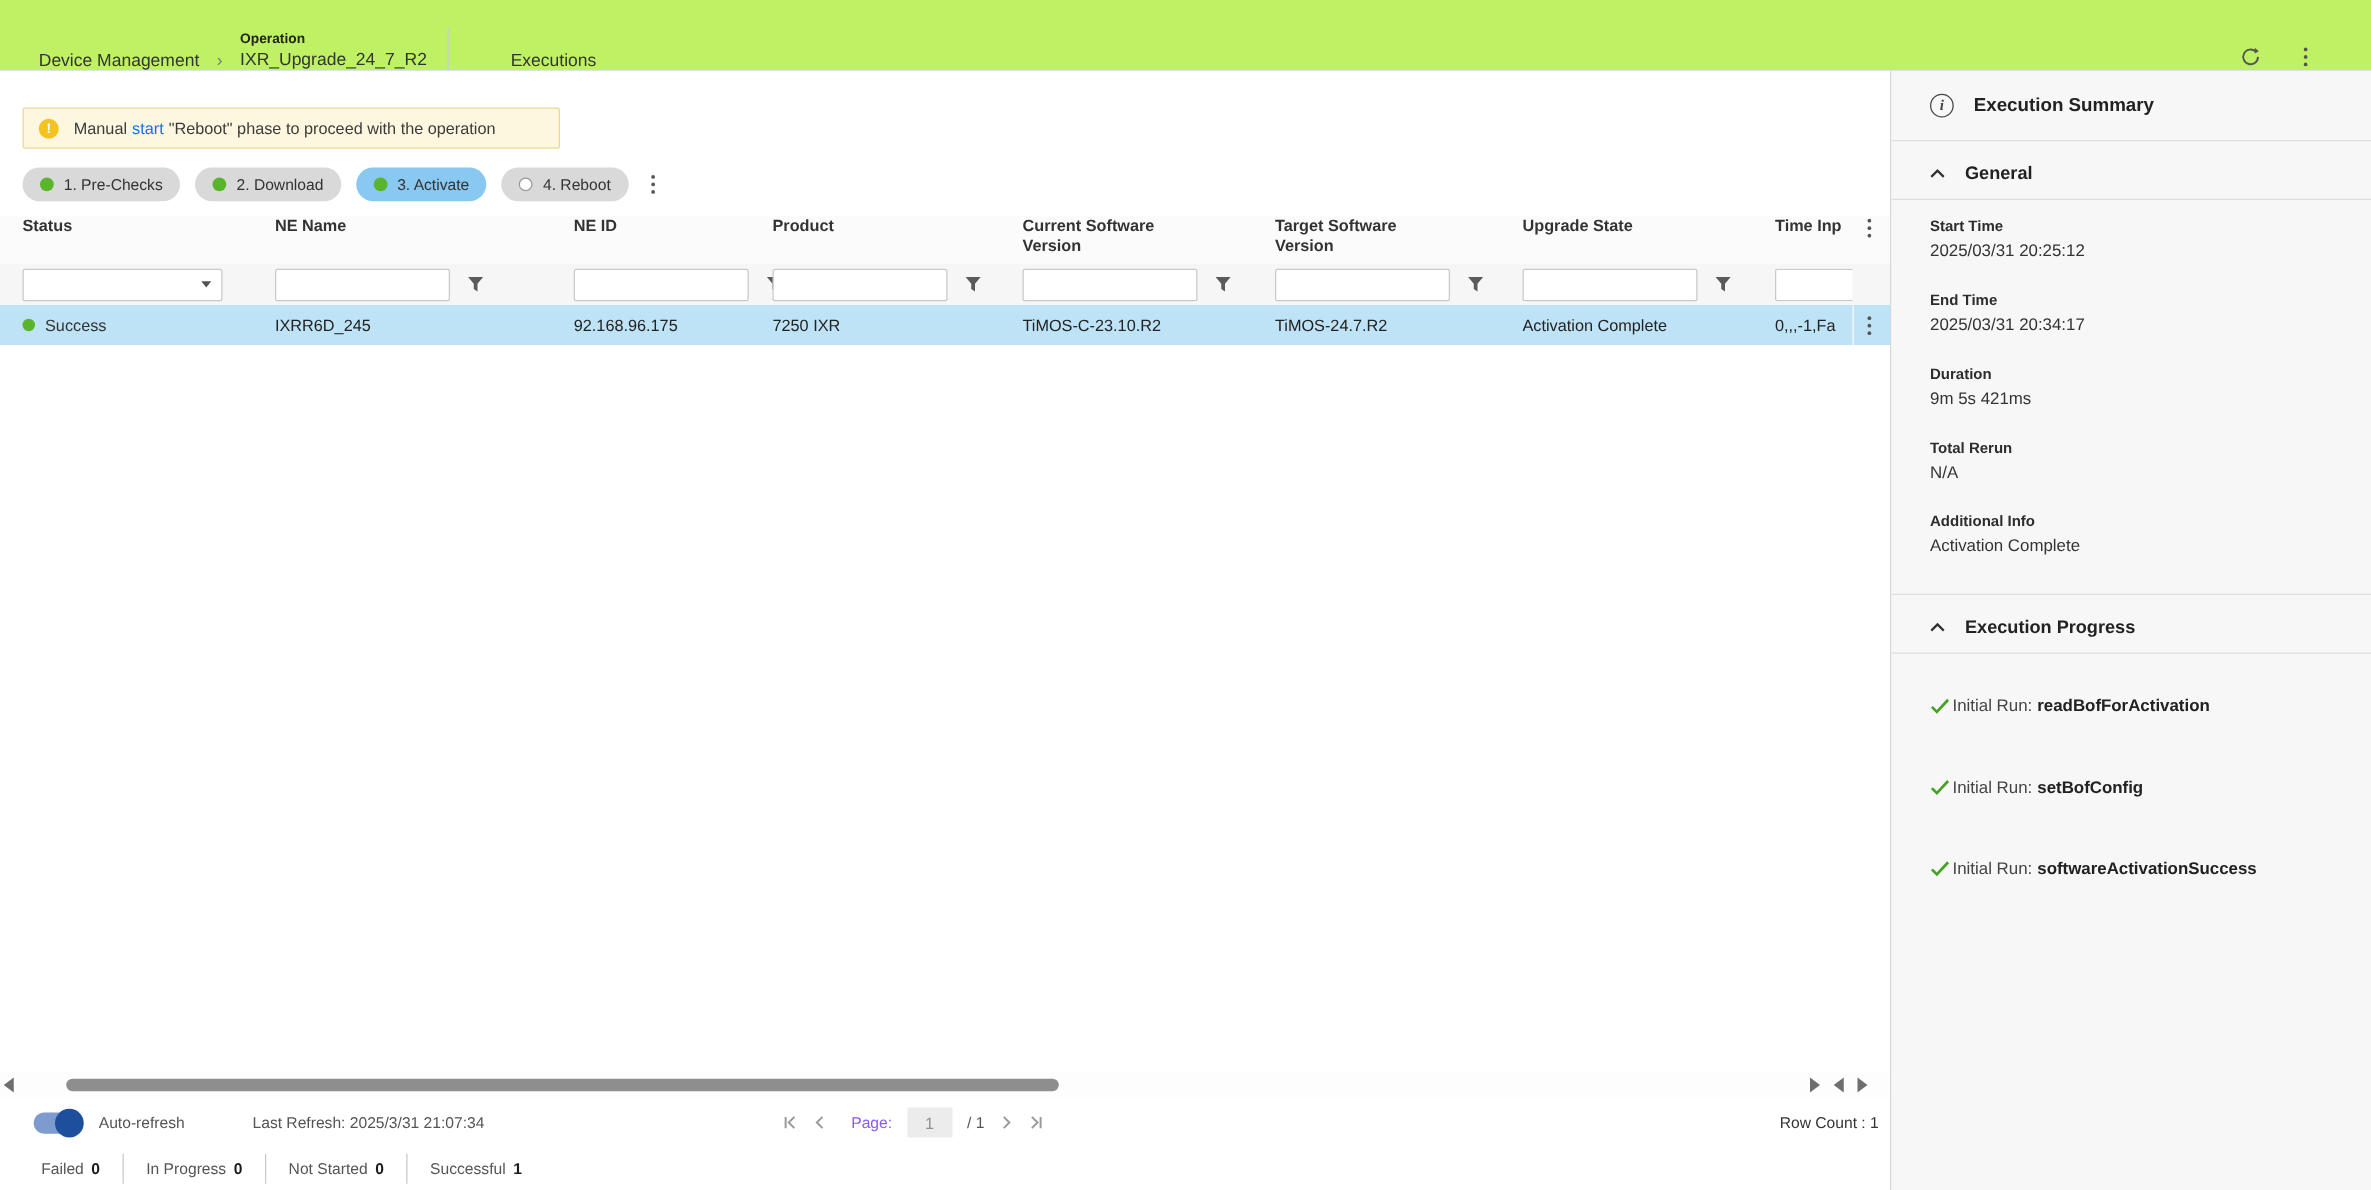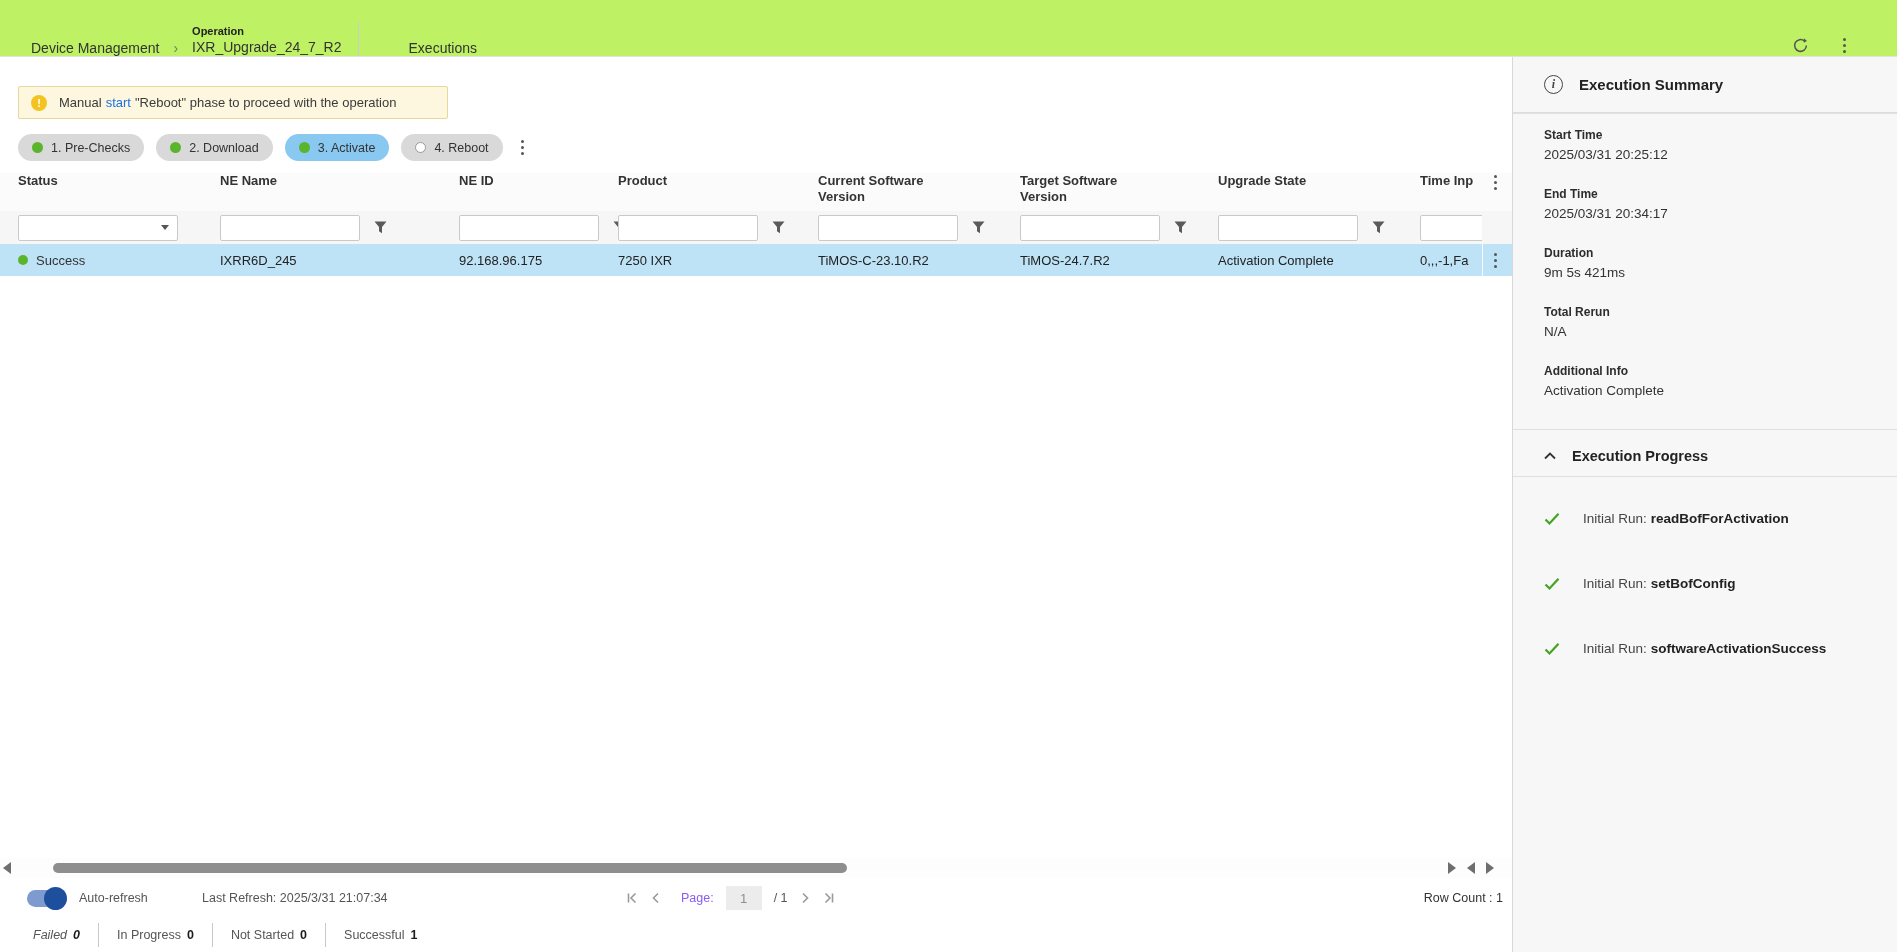--- a/index.html
+++ b/index.html
@@ -91,42 +91,42 @@
   .pg-label { color:#8b5cf6; margin-left:8px; }
   .pg-input { width:36px; height:24px; background:#ececec; border:none; text-align:center;
               font:13px "Liberation Sans", sans-serif; color:#8f8f8f; margin:0 2px; }
   .pg-total { color:#555; }
   .row-count { position:absolute; right:9px; color:#333; font-size:12.5px; }
 
   
   .counts { height:34px; flex:0 0 34px; display:flex; align-items:center; padding-left:27px; }
   .count-item { display:flex; align-items:center; gap:6px; font-size:12.5px; color:#555;
                 padding:0 18px; border-right:1px solid #c9c9c9; height:24px; }
-  .count-item:first-child { padding-left:6px;font-style:italic; }
+  .count-item:first-child { padding-left:6px; }
   .count-item:last-child { border-right:none; }
   .count-item b { color:#1c1c1c; }
 
   
   .sidebar { flex:1; background:#f7f7f7; display:flex; flex-direction:column; }
   .sb-title { height:56px; display:flex; align-items:center; gap:16px; padding-left:31px;
               border-bottom:1px solid #ddd; }
   .info-ic { width:19px; height:19px; border-radius:50%; border:1.6px solid #444; color:#444;
              font-size:12px; display:flex; align-items:center; justify-content:center;
              font-family:"Liberation Serif", serif; font-style:italic; font-weight:bold; }
   .sb-title-text { font-size:15px; font-weight:bold; color:#222; }
   .sb-section-head { display:flex; align-items:center; gap:16px; padding:18px 0 12px 31px; cursor:pointer; }
   .sb-section-head .chev { display:flex; }
   .sb-section-title { font-size:14.5px; font-weight:bold; color:#222; }
   .sb-div { height:1px; background:#e0e0e0; }
   .sb-fields { padding:14px 0 6px 31px; }
   .sb-field { margin-bottom:25px; }
   .sb-flabel { font-size:12px; font-weight:bold; color:#2d2d2d; margin-bottom:5px; }
   .sb-fvalue { font-size:13.5px; color:#333; }
   .sb-progress { padding:34px 0 0 31px; }
-  .sb-pitem { display:flex; align-items:center; gap:23px; margin-bottom:50px; font-size:13.5px; color:#444; }
+  .sb-pitem { display:flex; align-items:center; gap:2px; margin-bottom:50px; font-size:13.5px; color:#444; }
   .sb-pitem b { color:#222; margin-left:4px; }
 </style>
 </head>
 <body>
 
 <div class="app">
 
   <div class="topbar">
     <span class="crumb-root">Device Management</span>
     <span class="crumb-sep">›</span>
@@ -354,20 +354,28 @@
         </span>
       </div>
     </div>
 
     <div class="sidebar">
       <div class="sb-title">
         <span class="info-ic">i</span>
         <span class="sb-title-text">Execution Summary</span>
       </div>
 
+      <div class="sb-section-head">
+        <span class="chev">
+          <svg width="12" height="8" viewBox="0 0 12 8" fill="none" stroke="#333" stroke-width="1.8">
+              <path d="M1 6.5 L6 1.5 L11 6.5"></path>
+            </svg>
+        </span>
+        <span class="sb-section-title">General</span>
+      </div>
       <div class="sb-div"></div>
 
       <div class="sb-fields">
         <div class="sb-field">
           <div class="sb-flabel">Start Time</div>
           <div class="sb-fvalue">2025/03/31 20:25:12</div>
         </div>
         <div class="sb-field">
           <div class="sb-flabel">End Time</div>
           <div class="sb-fvalue">2025/03/31 20:34:17</div>

